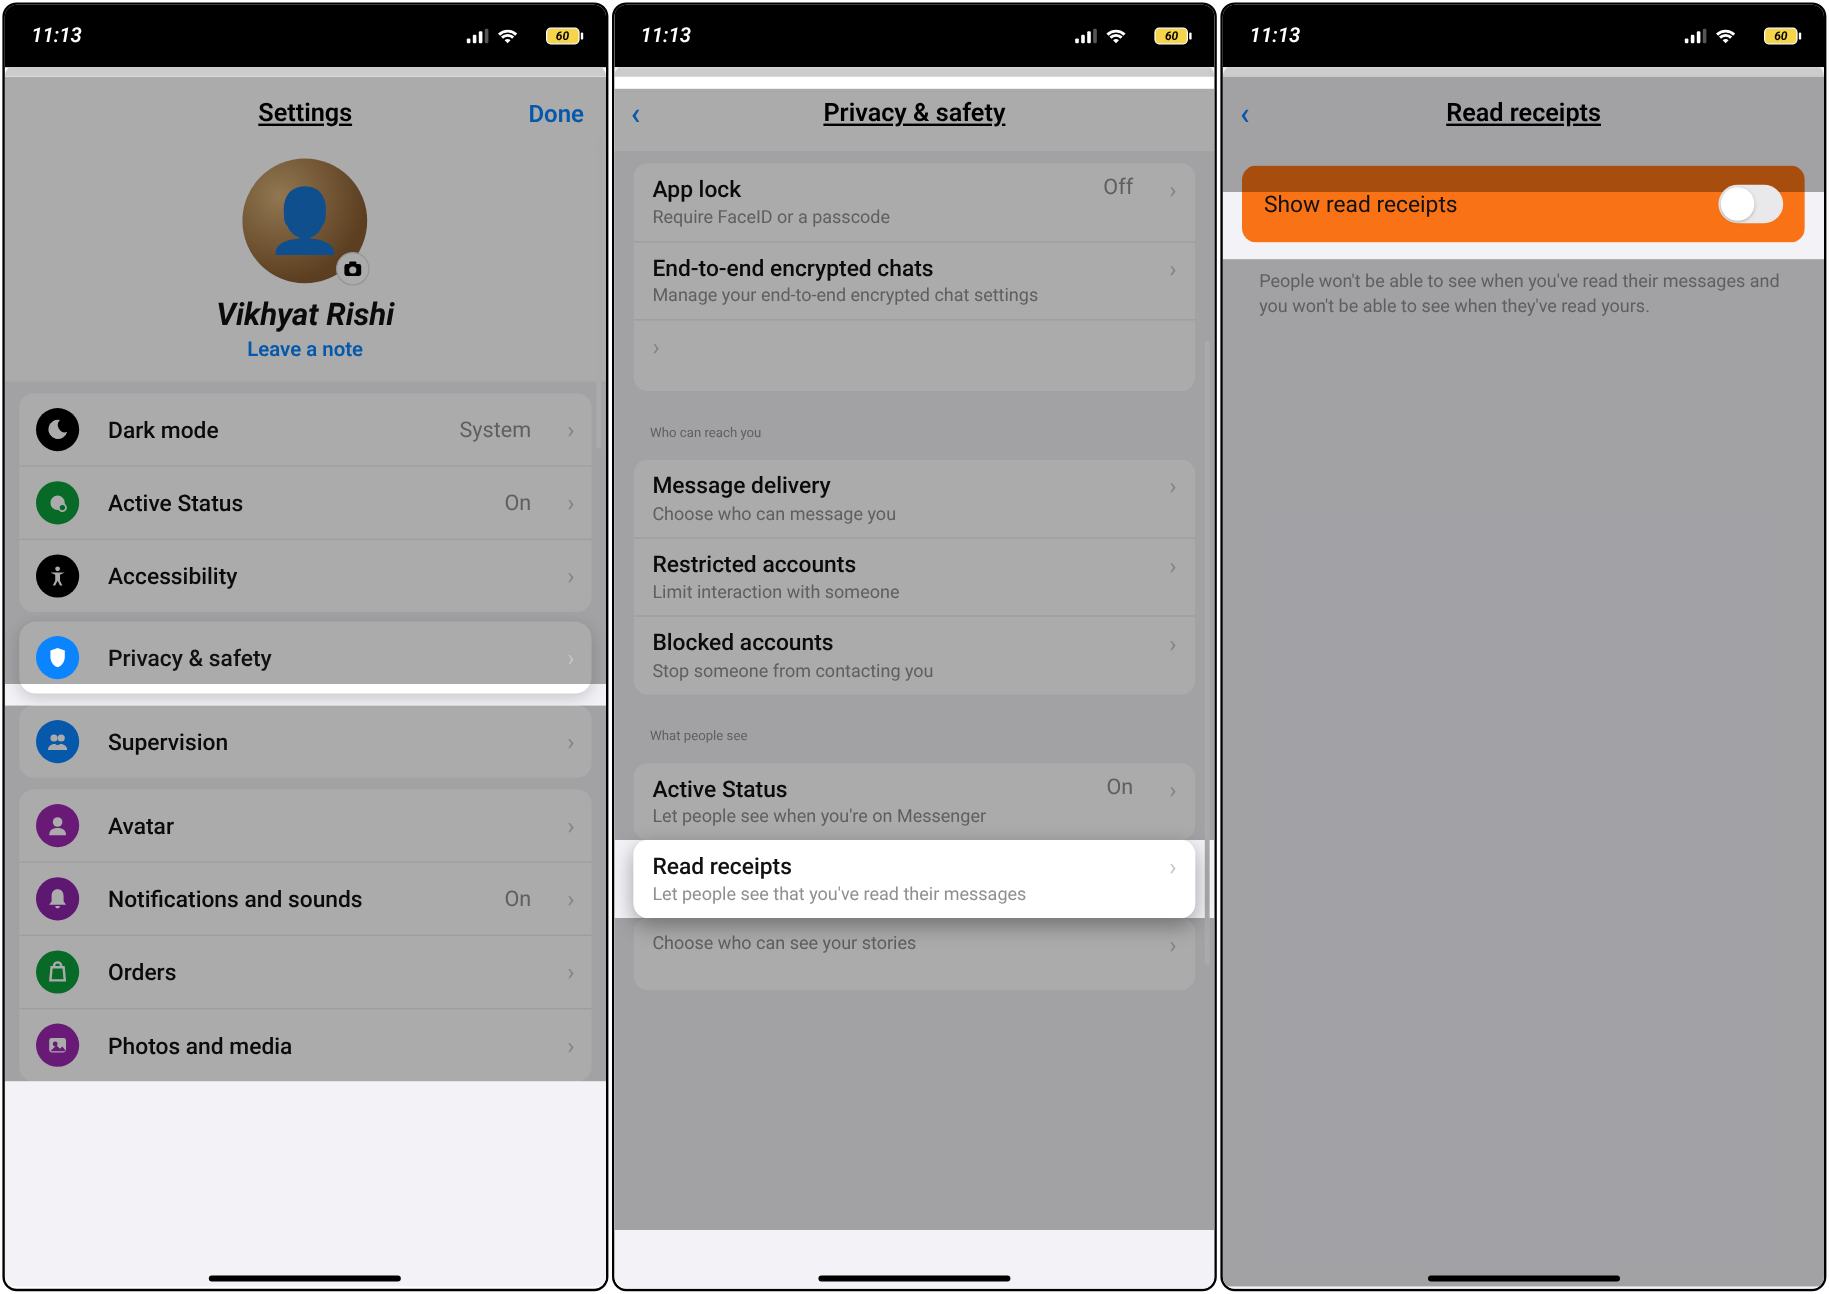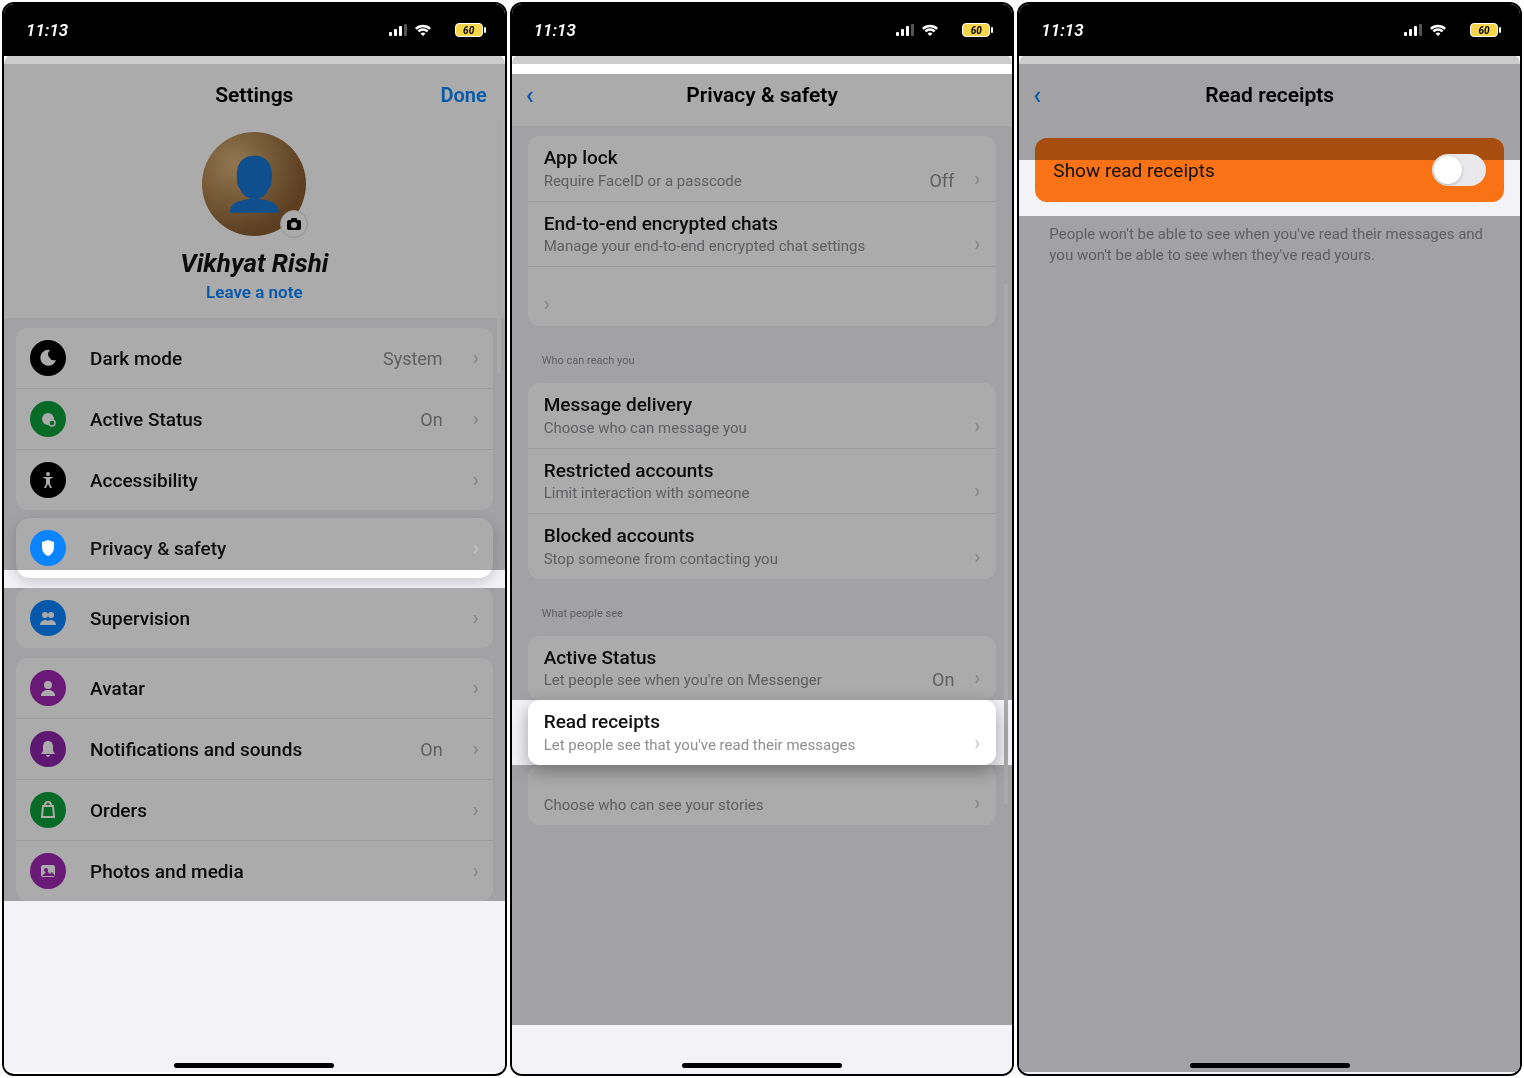--- a/index.html
+++ b/index.html
@@ -38,20 +38,21 @@
   border: 1.5px solid #fff; border-radius: 4px; width: 28px; height: 14px;
   position: relative; background: #f6d54a; display:flex; align-items:center; justify-content:center;
   color:#000; font-size:10px; font-weight:700;margin-left:16px;
 }
 .battery::after { content:""; position:absolute; right:-4px; top:3px; width:2px; height:6px; background:#fff; border-radius:1px; }
 .sheet-top-strip { height: 10px; background: #ccc; border-radius: 14px 14px 0 0; margin-top:-2px; }
 .sheet-header-row {
   display: flex; align-items: center; justify-content: center; position: relative;
   height: 62px; padding: 0 22px; font-size: 21px; font-weight: 600;
   background:#fff;
+  text-decoration:underline;
 }
 .sheet-header-row .done {
   position: absolute; right: 18px; color: #0a84ff; font-weight: 600; font-size: 20px;
 }
 .sheet-header-row .back {
   position: absolute; left: 14px; color: #0a84ff; font-size: 26px; font-weight: 500;
 }
 
 .content { flex:1; overflow: hidden; position: relative; }
 
@@ -82,21 +83,21 @@
 .highlighted {
   background: #fff; border-radius: 14px; margin: 6px 12px;
   box-shadow: 0 4px 14px rgba(0,0,0,.18);
   padding: 0;
 }
 .highlighted .list-row { min-height: 56px; }
 
 
 .p2-bg { background:#f2f2f7; }
 .p2-group { margin: 10px 16px; border-radius: 12px; overflow:hidden; }
-.p2-row { background:#fff; padding: 10px 16px; display:flex; align-items:flex-end; gap:16px; min-height: 60px; position:relative; }
+.p2-row { background:#fff; padding: 10px 16px; display:flex; align-items:flex-start; gap:26px; min-height: 60px; position:relative; }
 .p2-row + .p2-row { border-top: 1px solid rgba(0,0,0,.08); }
 .p2-title { font-size: 19px; color:#111; font-weight: 500; line-height:1.25; }
 .p2-sub { font-size: 15px; color:#8e8e93; margin-top:2px; line-height:1.25; }
 .p2-left { flex:1; }
 .p2-value { color:#8e8e93; font-size:18px; margin-right:4px; }
 .p2-section-title { color:#8e8e93; font-size:11px; padding: 18px 30px 6px; }
 
 .p2-highlight {
   background:#fff; margin: 0 16px; border-radius: 12px; box-shadow: 0 6px 18px rgba(0,0,0,.35);
   position: relative; z-index: 5;

